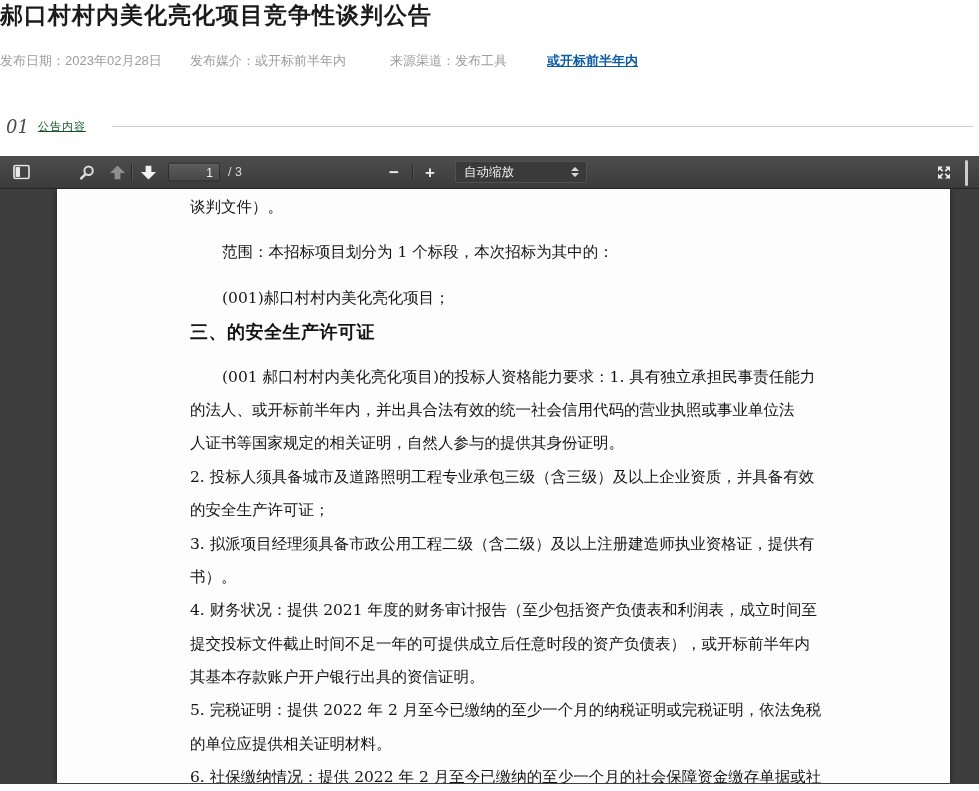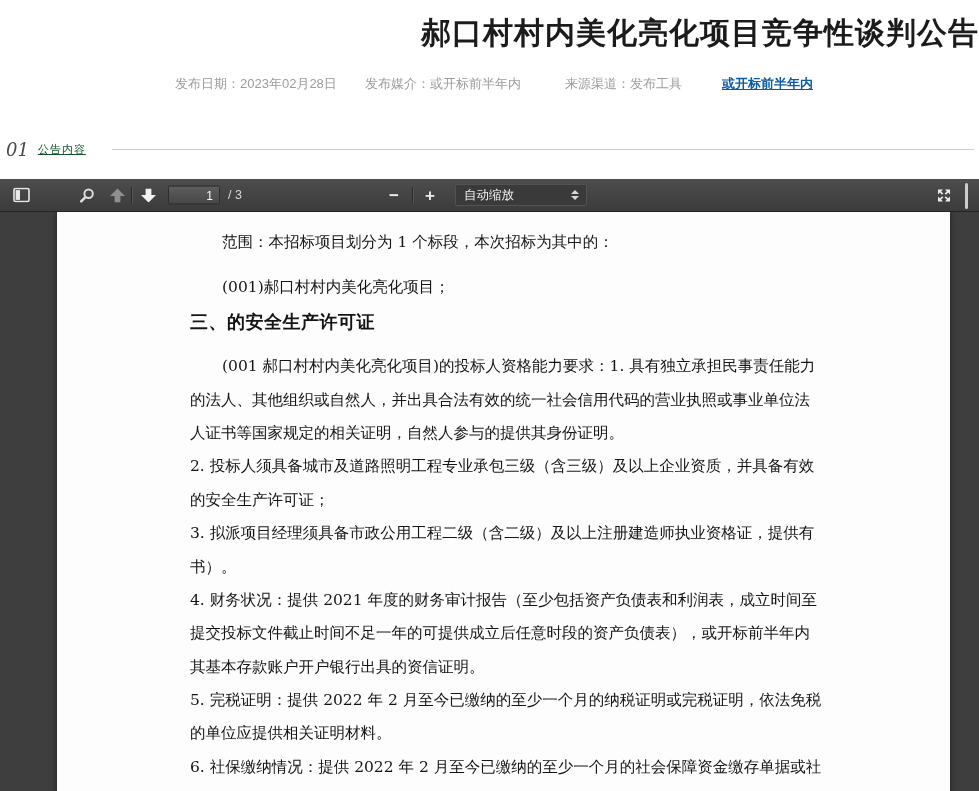--- a/index.html
+++ b/index.html
@@ -1,22 +1,22 @@
 <!DOCTYPE html>
 <html><head>
 <meta charset="utf-8">
 <style>
   * { margin:0; padding:0; box-sizing:border-box; }
   html,body { width:979px; height:791px; background:#ffffff; overflow:hidden;
               font-family:"Liberation Sans","DejaVu Sans",sans-serif; }
 
   
-  .page-title { padding-top:13px; text-align:right; font-size:30px; font-weight:bold;
+  .page-title { text-align:left; font-size:23px; font-weight:bold;
                 color:#1b1b1b; letter-spacing:1px; }
-  .meta-row { margin-top:21px; padding-left:175px; display:flex; align-items:center;
+  .meta-row { margin-top:21px; display:flex; align-items:center;
               font-size:13px; color:#9c9c9c; }
   .meta-item { display:inline-block; }
   .meta-item.m1 { width:190px; }
   .meta-item.m2 { width:200px; }
   .meta-item.m3 { width:157px; }
   .origin-link { color:#0b5ba5; font-weight:bold; text-decoration:underline; cursor:pointer; font-size:13px; }
 
   
   .section-head { margin-top:46px; display:flex; align-items:center; padding:0 5px 0 6px; }
   .section-num { font-family:"DejaVu Serif","Liberation Serif",serif; font-style:italic;
@@ -143,25 +143,26 @@
         <path d="M14 7 V2 H9 L10.9 3.9 L8.7 6.1 L9.9 7.3 L12.1 5.1 Z" fill="#ededed"></path>
         <path d="M2 9 V14 H7 L5.1 12.1 L7.3 9.9 L6.1 8.7 L3.9 10.9 Z" fill="#ededed"></path>
         <path d="M14 9 V14 H9 L10.9 12.1 L8.7 9.9 L9.9 8.7 L12.1 10.9 Z" fill="#ededed"></path>
       </svg>
     </div>
   </div>
 
   <div class="pdf-content">
     <div class="pdf-page">
       <div class="text-col">
+          <div class="doc-line body">谈判文件）。</div>
           <div class="doc-line indent">范围：本招标项目划分为 1 个标段，本次招标为其中的：</div>
           <div class="doc-line indent">(001)郝口村村内美化亮化项目；</div>
           <div class="doc-line heading">三、的安全生产许可证</div>
           <div class="doc-line indent">(001 郝口村村内美化亮化项目)的投标人资格能力要求：1. 具有独立承担民事责任能力</div>
-          <div class="doc-line body">的法人、其他组织或自然人，并出具合法有效的统一社会信用代码的营业执照或事业单位法</div>
+          <div class="doc-line body">的法人、或开标前半年内，并出具合法有效的统一社会信用代码的营业执照或事业单位法</div>
           <div class="doc-line body">人证书等国家规定的相关证明，自然人参与的提供其身份证明。</div>
           <div class="doc-line body">2. 投标人须具备城市及道路照明工程专业承包三级（含三级）及以上企业资质，并具备有效</div>
           <div class="doc-line body">的安全生产许可证；</div>
           <div class="doc-line body">3. 拟派项目经理须具备市政公用工程二级（含二级）及以上注册建造师执业资格证，提供有</div>
           <div class="doc-line body">书）。</div>
           <div class="doc-line body">4. 财务状况：提供 2021 年度的财务审计报告（至少包括资产负债表和利润表，成立时间至</div>
           <div class="doc-line body">提交投标文件截止时间不足一年的可提供成立后任意时段的资产负债表），或开标前半年内</div>
           <div class="doc-line body">其基本存款账户开户银行出具的资信证明。</div>
           <div class="doc-line body">5. 完税证明：提供 2022 年 2 月至今已缴纳的至少一个月的纳税证明或完税证明，依法免税</div>
           <div class="doc-line body">的单位应提供相关证明材料。</div>

